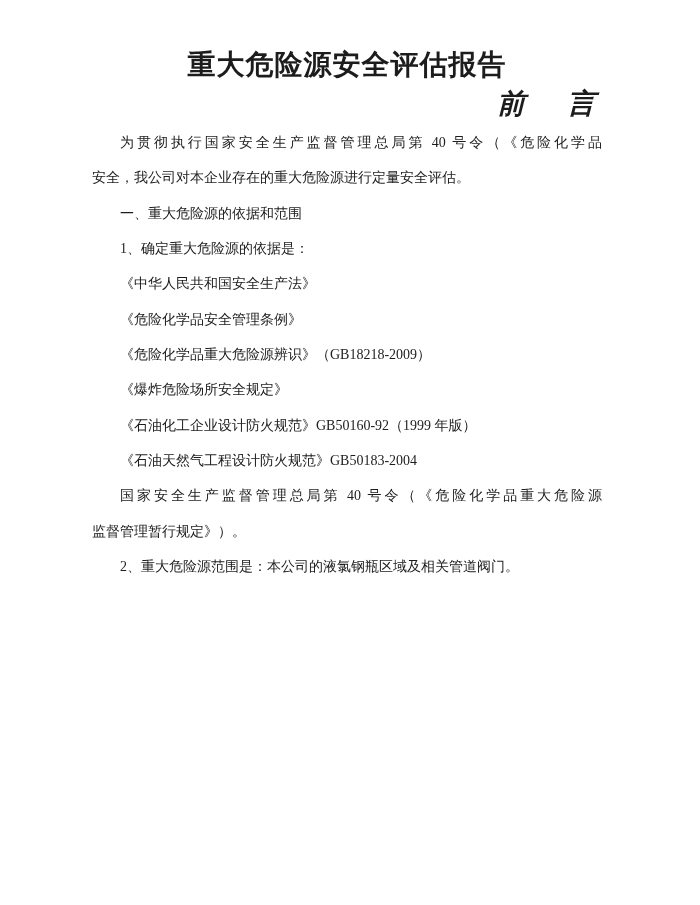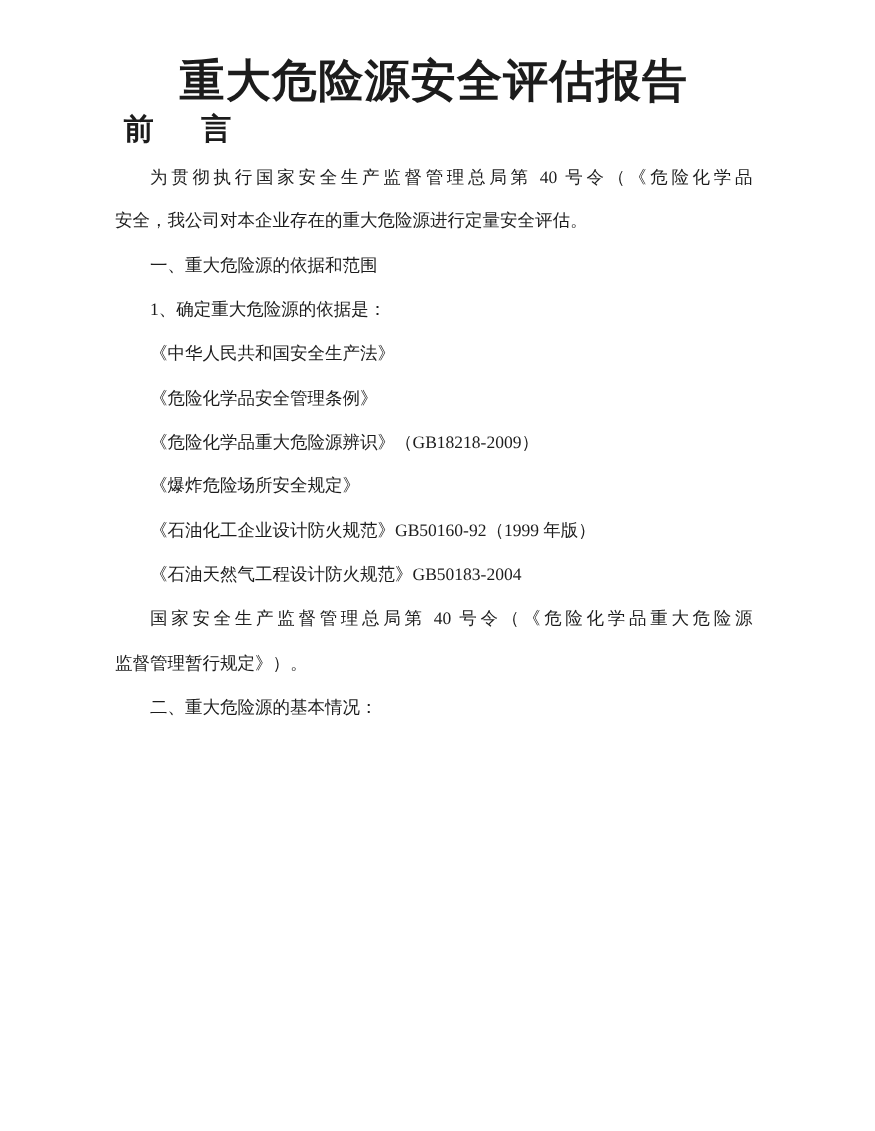--- a/index.html
+++ b/index.html
@@ -16,36 +16,37 @@
   }
   .page {
     box-sizing: border-box;
     width: 700px;
     height: 905px;
     padding: 45px 98px 0 92px;
     background: #ffffff;
   }
   .doc-title {
     margin: 0;
-    font-size: 36px;
+    font-size: 28px;
     font-weight: bold;
     line-height: 40px;
     text-align: center;
     letter-spacing: 1px;
     white-space: nowrap;
   }
   .doc-subtitle {
     margin: 0;
-    font-size: 24px;
+    font-size: 28px;
     font-weight: bold;
     line-height: 38px;
-    text-align: left;
+    text-align: right;
     letter-spacing: 7px;
     padding-left: 7px; 
     white-space: nowrap;
+    font-style: italic;
   }
   .doc-body {
     margin-top: 2px;
     width: 510px;
     font-size: 14px;
   }
   .line {
     height: 35.35px;
     line-height: 35.35px;
     overflow: hidden;
@@ -70,15 +71,15 @@
       <div class="line indent">一、重大危险源的依据和范围</div>
       <div class="line indent">1、确定重大危险源的依据是：</div>
       <div class="line indent">《中华人民共和国安全生产法》</div>
       <div class="line indent">《危险化学品安全管理条例》</div>
       <div class="line indent">《危险化学品重大危险源辨识》（GB18218-2009）</div>
       <div class="line indent">《爆炸危险场所安全规定》</div>
       <div class="line indent">《石油化工企业设计防火规范》GB50160-92（1999 年版）</div>
       <div class="line indent">《石油天然气工程设计防火规范》GB50183-2004</div>
       <div class="line indent justify">国家安全生产监督管理总局第 40 号令（《危险化学品重大危险源</div>
       <div class="line">监督管理暂行规定》）。</div>
-      <div class="line indent">二、重大危险源的基本情况：</div>
+      <div class="line indent">2、重大危险源范围是：本公司的液氯钢瓶区域及相关管道阀门。</div>
     </div>
 </div>
 
 </body></html>

